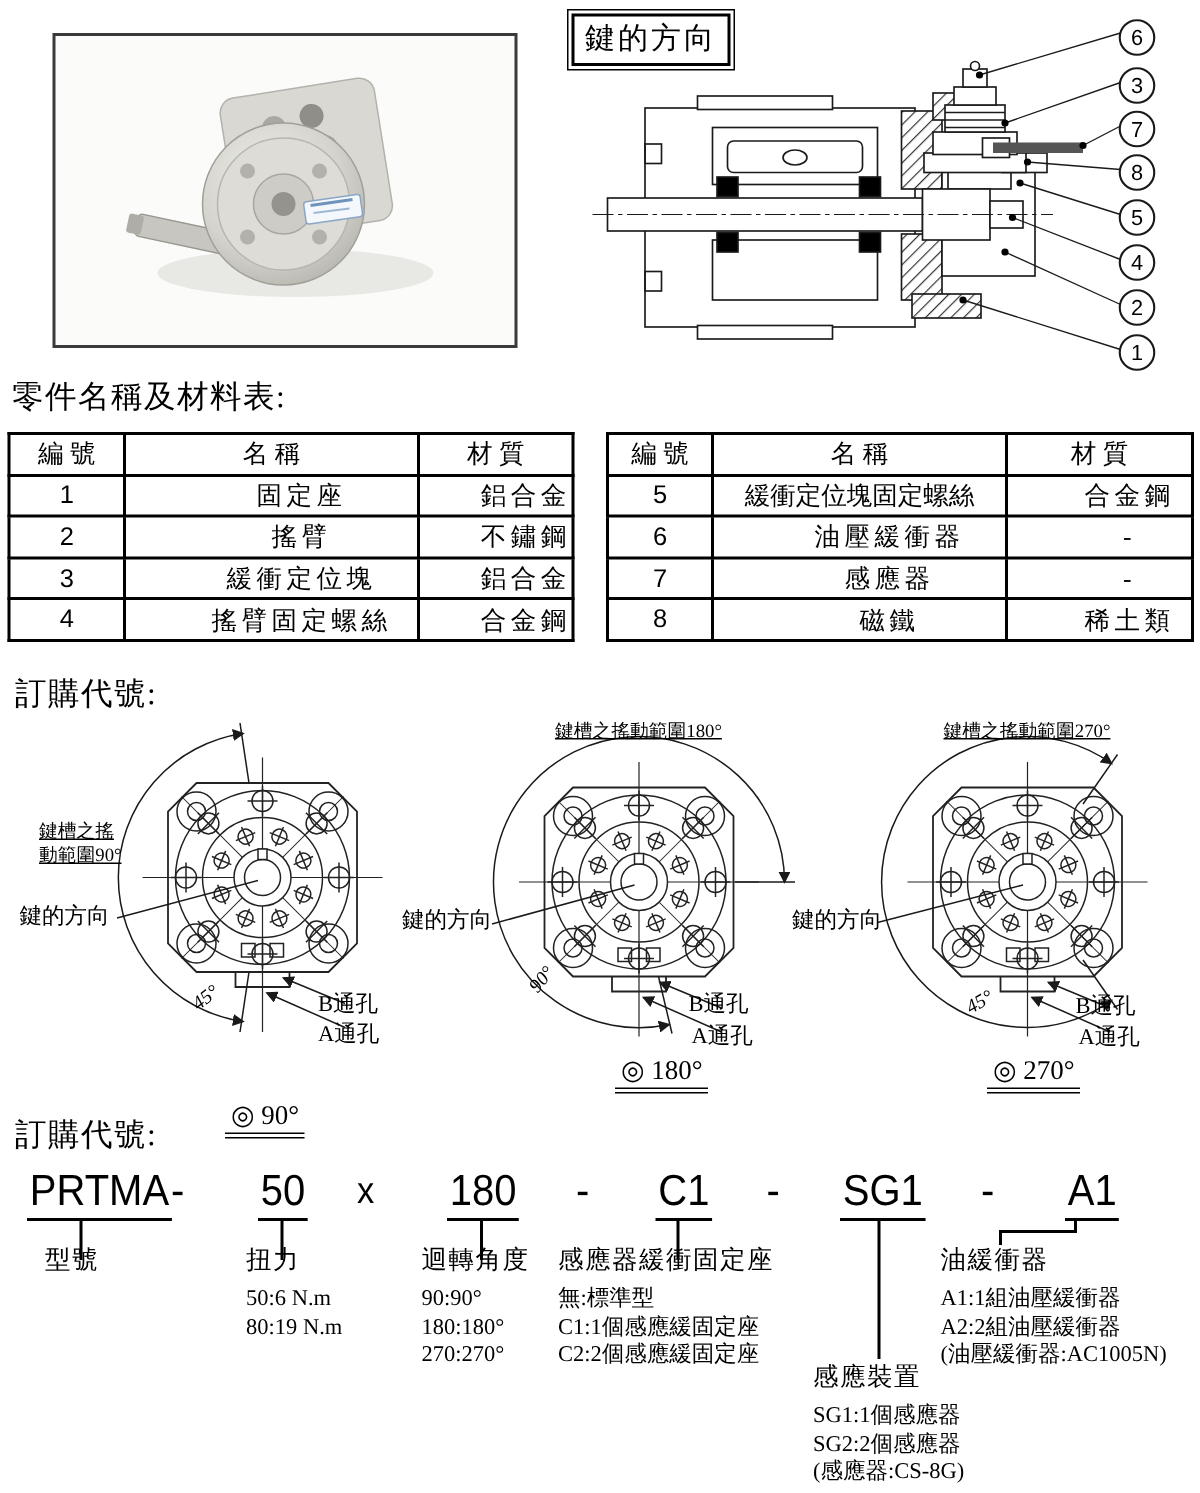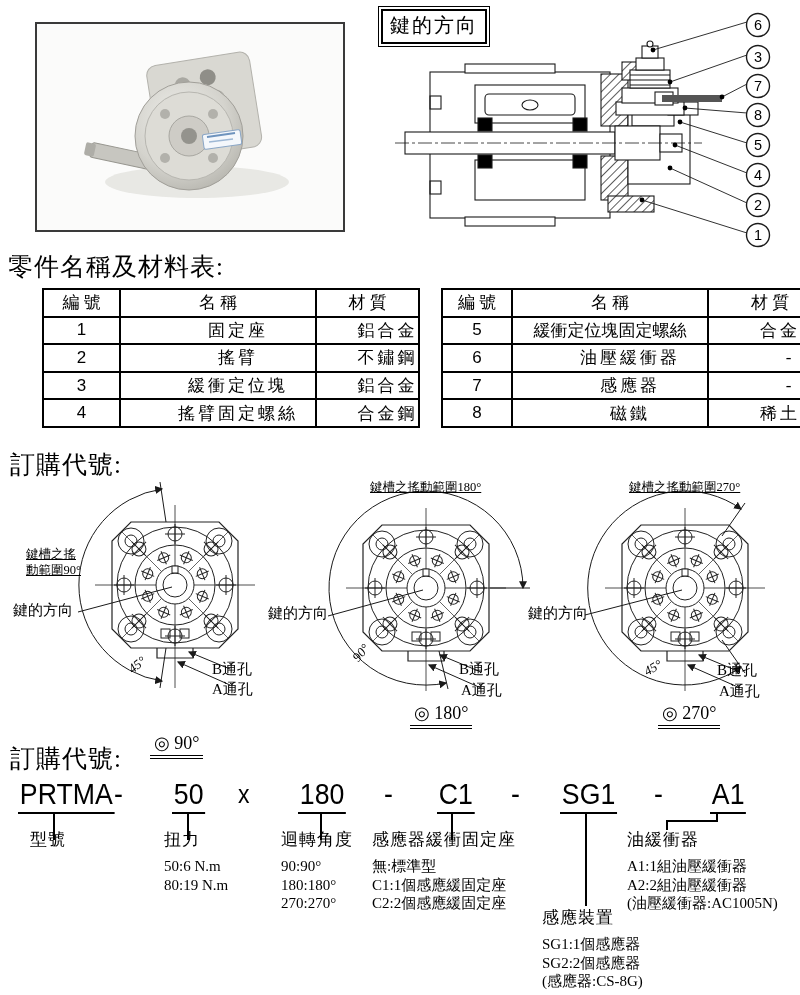--- a/index.html
+++ b/index.html
@@ -1,26 +1,26 @@
 <!DOCTYPE html>
 <html><head>
 <meta charset="utf-8">
 <style>
   html,body{margin:0;padding:0;background:#fff;}
   #canvas{position:relative;width:800px;height:995px;background:#ffffff;overflow:hidden;
           font-family:"Liberation Serif",serif;color:#000;}
   .abs{position:absolute;}
-  .heading{font-size:25px;letter-spacing:1px;white-space:nowrap;text-align:right;}
+  .heading{font-size:21px;letter-spacing:1px;white-space:nowrap;text-align:right;}
   
   .photo-frame{left:35px;top:22px;width:306px;height:206px;border:2px solid #3a3a3a;background:#fbfbfa;}
   
   .titlebox-outer{left:378px;top:6px;border:1px solid #000;padding:2px;background:#fff;}
   .titlebox-inner{border:2px solid #000;padding:1px 7px 3px;font-size:20px;letter-spacing:2px;white-space:nowrap;}
   
-  table.parts{border-collapse:collapse;table-layout:fixed;background:#fff;margin-left:37px;}
+  table.parts{border-collapse:collapse;table-layout:fixed;background:#fff;}
   table.parts td{border:2px solid #000;text-align:center;font-size:17px;height:25.6px;padding:0;overflow:hidden;white-space:nowrap;}
   table.parts td.name{letter-spacing:3px;padding-left:40px;}
   table.parts td.num{font-family:"Liberation Sans",sans-serif;font-size:17px;}
   
   .dlabel{font-size:15px;white-space:nowrap;}
   .rlabel{font-size:12.5px;line-height:16px;text-decoration:underline;}
   .alabel{font-size:13px;font-style:italic;white-space:nowrap;}
   .caption{font-size:18px;border-bottom:4px double #000;padding:0 4px 1px;white-space:nowrap;}
   
   .code{font-family:"Liberation Sans",sans-serif;font-size:29px;white-space:nowrap;transform:scaleX(.92);transform-origin:left top;}

